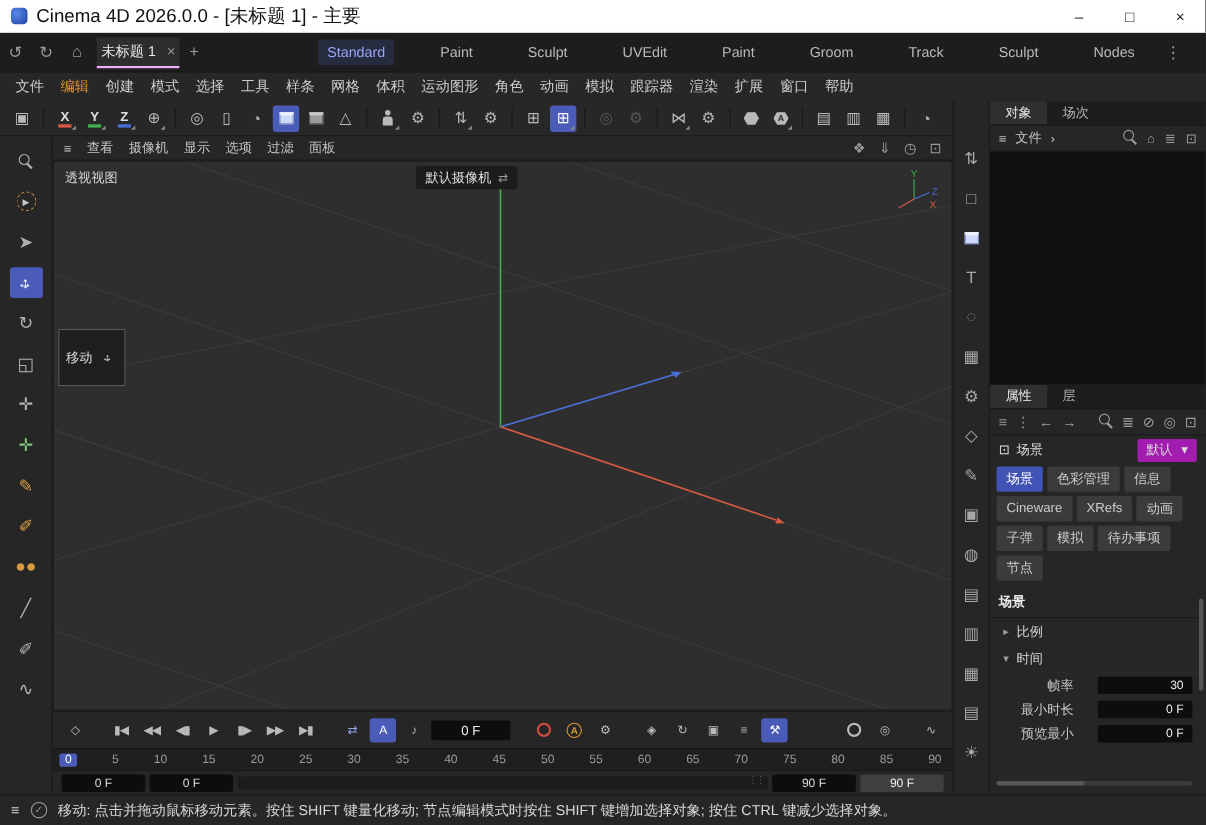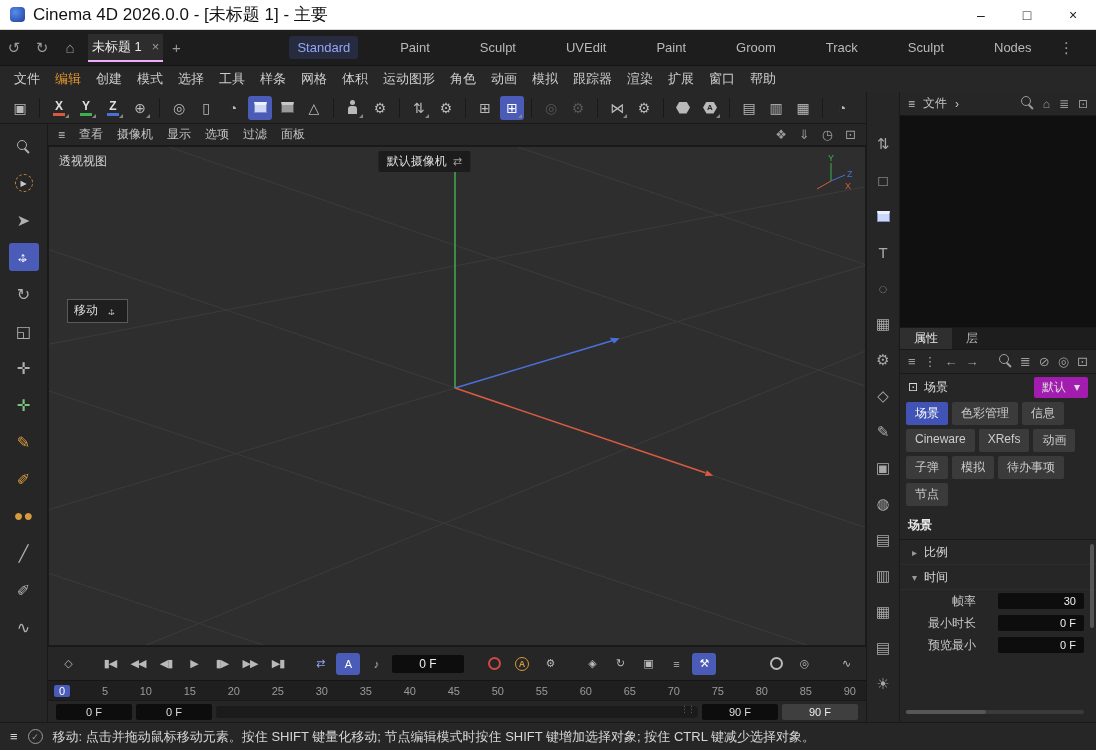--- a/index.html
+++ b/index.html
@@ -65,21 +65,21 @@
   
   .vp-col{flex:1;display:flex;flex-direction:column}
   .vp-menu{height:22px;background:#262626;display:flex;align-items:center;gap:14px;padding:0 10px;font-size:12px;color:#c4c4c4;border-bottom:1px solid #191919}
   .vp-menu-right{margin-left:auto;display:flex;gap:12px;color:#9a9a9a;font-size:13px}
   .viewport{flex:1;position:relative;background:#2e2e2e;border:1px solid #1a1a1a;overflow:hidden}
   .viewport svg.scene{position:absolute;inset:0;width:100%;height:100%}
   .vp-label{position:absolute;top:6px;left:10px;font-size:12px;color:#d2d2d2}
   .cam-pill{position:absolute;top:4px;left:46%;transform:translateX(-50%);background:#1c1c1c;padding:2px 8px;font-size:12px;color:#ddd;display:flex;gap:6px;border-radius:2px;align-items:center}
   .cam-pill .ic{font-size:11px;color:#9a9a9a}
   .gizmo{position:absolute;top:6px;right:12px}
-  .move-tip{position:absolute;top:152px;left:18px;background:#1f1f1f;border:1px solid #5a5a5a;padding:2px 6px;font-size:12px;color:#ddd;display:flex;gap:5px;align-items:flex-start}
+  .move-tip{position:absolute;top:152px;left:4px;background:#1f1f1f;border:1px solid #5a5a5a;padding:16px 6px;font-size:12px;color:#ddd;display:flex;gap:5px;align-items:flex-end}
   .vp-status{position:absolute;left:0;right:0;bottom:0;height:18px;background:#1e1e1e;display:flex;align-items:center;padding:0 8px;font-size:11px;color:#c0c0c0;border-top:1px solid #151515}
   .vp-status-right{margin-left:auto;background:#2b2b2b;padding:1px 6px;border-radius:2px}
 
   
   .timeline{height:34px;background:#262626;display:flex;align-items:center;gap:4px;padding:0 8px;border-top:1px solid #191919}
   .tlbtn{width:24px;height:22px;display:flex;align-items:center;justify-content:center;color:#b9b9b9;font-size:11px;border-radius:3px;letter-spacing:-1px}
   .tlbtn.blue{background:#4a5bb8;color:#fff}
   .tlbtn.bluetext{color:#8fa3f0}
   .frame-field{width:72px;height:18px;background:#0d0d0d;color:#eee;display:flex;align-items:center;justify-content:center;border-radius:2px;font-size:12px;letter-spacing:0}
   .rec{color:#cf4a42}
@@ -423,20 +423,24 @@
     <span class="rtool">◍</span>
     <span class="rtool">▤</span>
     <span class="rtool">▥</span>
     <span class="rtool">▦</span>
     <span class="rtool">▤</span>
     <span class="rtool yellow">☀</span>
   </div>
 
   <div class="right-panel">
 
+    <div class="ptabs">
+      <span class="ptab active">对象</span>
+      <span class="ptab">场次</span>
+    </div>
     <div class="om-bar">
       <span>≡</span>
       <span>文件</span>
       <span>›</span>
       <span class="om-right">
         <span><span class="mag"></span></span>
         <span>⌂</span>
         <span>≣</span>
         <span>⊡</span>
       </span>

